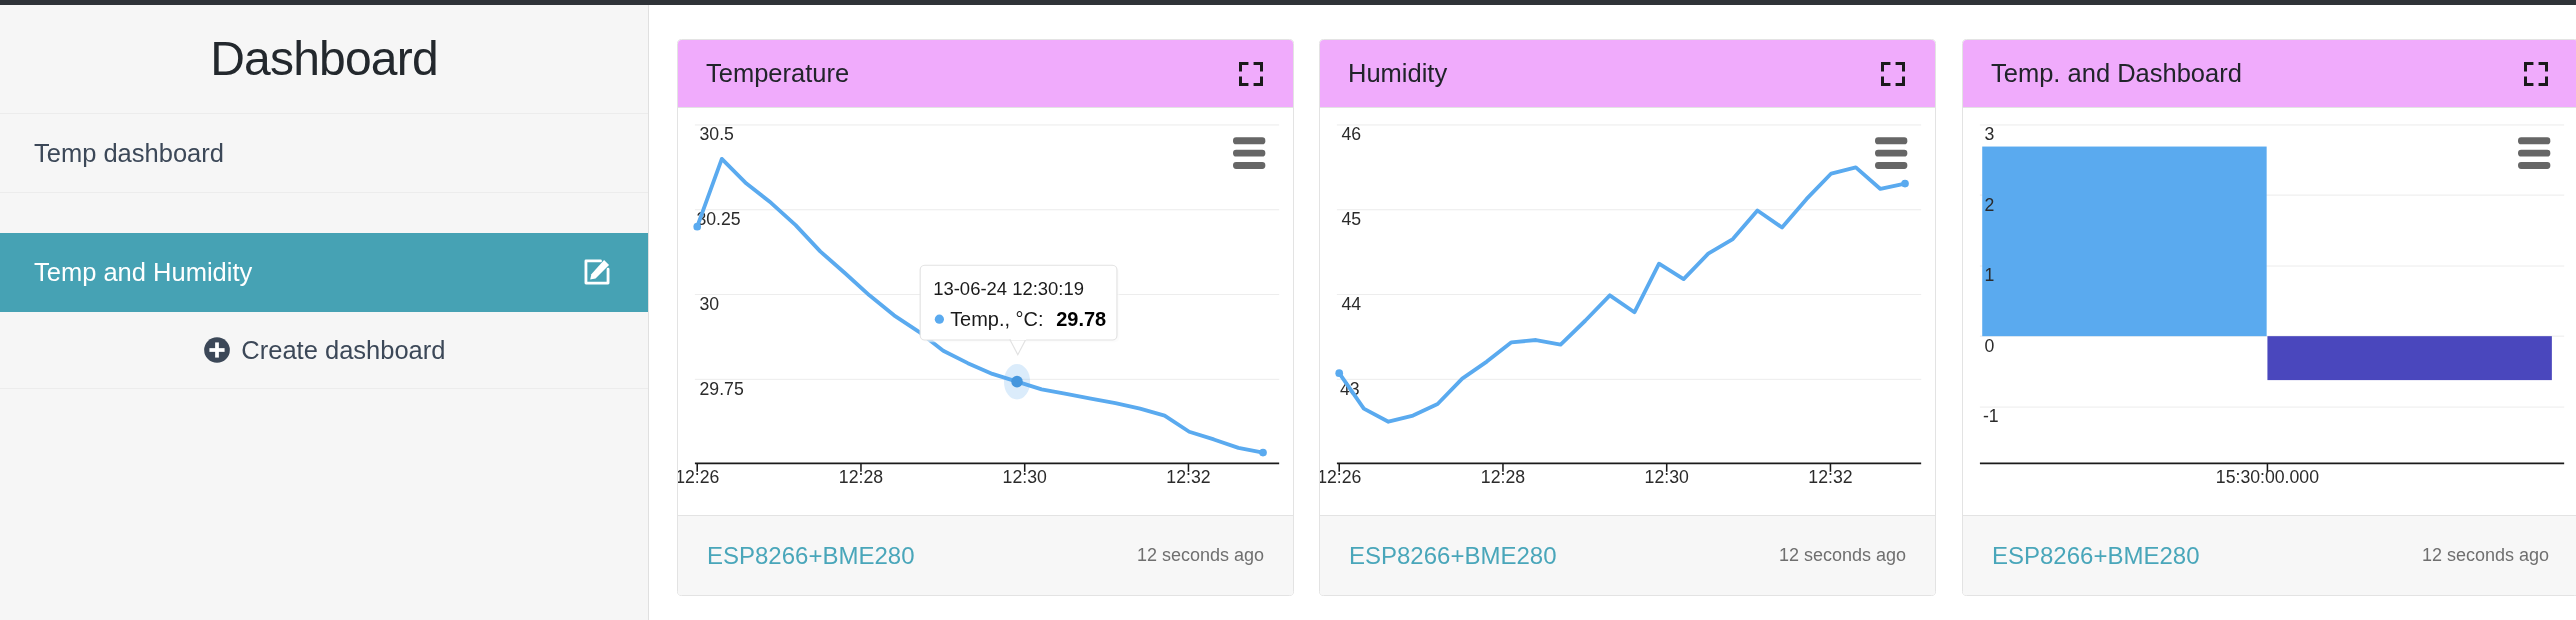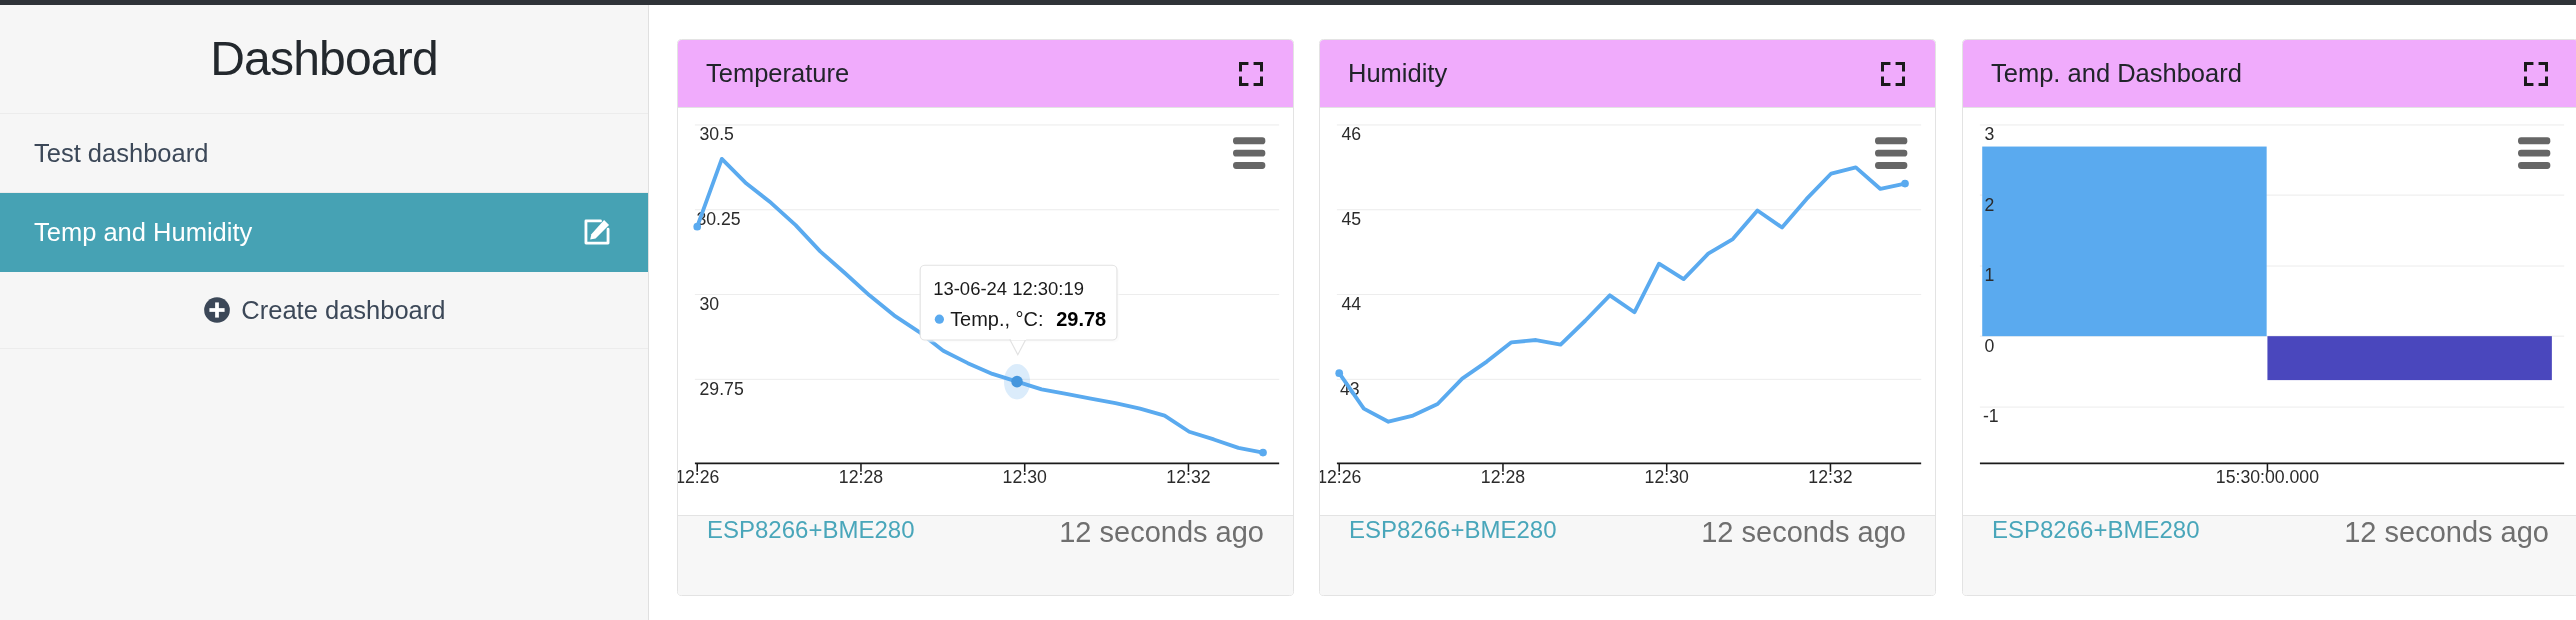--- a/index.html
+++ b/index.html
@@ -45,20 +45,21 @@
     color: #3c4858;
     border-bottom: 0.8px solid #ececec;
     background: #f6f6f6;
     cursor: pointer;
     position: relative;
   }
   .sidebar-item.active {
     background: #46a2b4;
     color: #ffffff;
     border-bottom-color: #46a2b4;
+    margin-top: 40px;
   }
   .sidebar-item .item-label { flex: 1; }
   .edit-icon { width: 34px; height: 34px; display: block; }
 
   .create-row {
     height: 77px;
     display: flex; align-items: center; justify-content: center;
     gap: 10.8px;
     font-size: 25.5px; color: #3c4858;
     background: #f6f6f6;
@@ -102,27 +103,27 @@
     height: 407px;
     background: #ffffff;
     text-align: center;
   }
   .card-body svg { display: block; width: 100%; height: 100%; }
 
   .card-footer {
     height: 80px;
     background: #f7f7f7;
     border-top: 0.8px solid #e3e3e3;
-    display: flex; justify-content: space-between;
+    display: flex; align-items: center; justify-content: space-between;
     padding: 0 29px;
   }
   .device-link {
     font-size: 24px; color: #49a6ba; text-decoration: none; cursor: pointer;
   }
-  .updated-text { font-size: 29px; color: #6f6f6f; }
+  .updated-text { font-size: 18px; color: #6f6f6f; }
 
   
   .hamburger { cursor: pointer; }
   .hamburger rect { fill: #666666; }
 
   
   .axis-label { font-size: 23px; fill: #2b2b2b; font-family: "Liberation Sans", sans-serif; }
   .tooltip-date { font-size: 24px; fill: #1a1a1a; font-family: "Liberation Sans", sans-serif; }
   .tooltip-series { font-size: 26px; fill: #1a1a1a; font-family: "Liberation Sans", sans-serif; }
   .tooltip-value { font-size: 26px; fill: #000000; font-weight: bold; font-family: "Liberation Sans", sans-serif; }
@@ -137,21 +138,21 @@
 
 <aside class="sidebar">
 
   <div class="sidebar-title-wrap">
     <div class="sidebar-title">Dashboard</div>
   </div>
 
   <div class="sidebar-list">
 
     <div class="sidebar-item">
-      <span class="item-label">Test dashboard</span>
+      <span class="item-label">Temp dashboard</span>
     </div>
 
     <div class="sidebar-item active">
       <span class="item-label">Temp and Humidity</span>
       <span class="edit-icon">
         <svg viewBox="0 0 24 24" width="34" height="34" fill="none" stroke="#ffffff" stroke-width="2" stroke-linecap="round" stroke-linejoin="round">
           <path d="M17 3.5 20.5 7 11 16.5 7.2 17.3 8 13.5z" fill="#ffffff" stroke="none"></path>
           <path d="M14.5 4.2H4.2v15.6h15.6V10"></path>
         </svg>
       </span>

